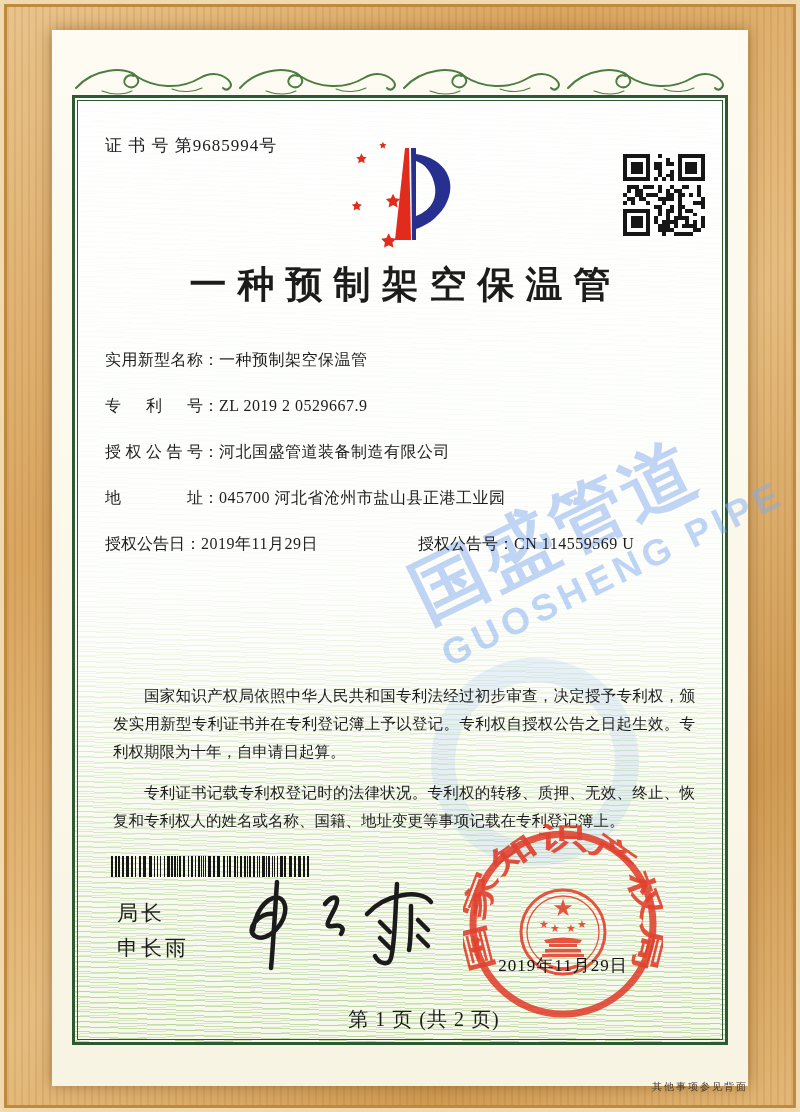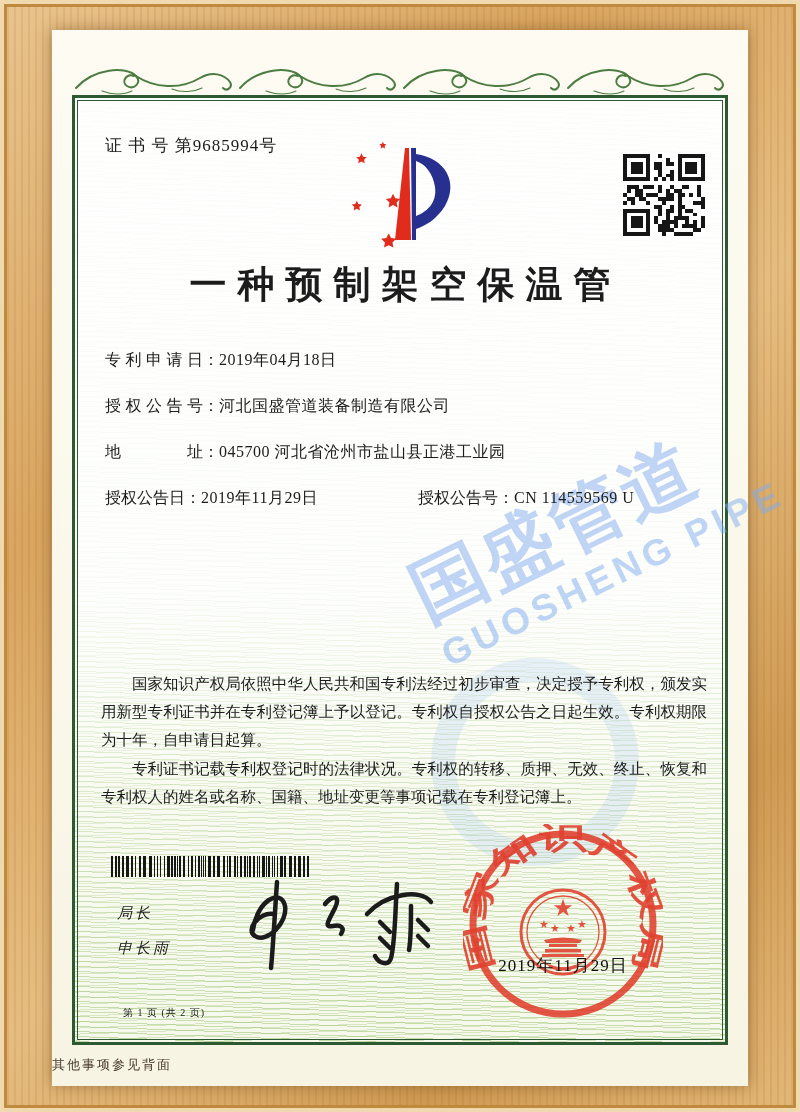--- a/index.html
+++ b/index.html
@@ -55,29 +55,29 @@
   .title{
     position:absolute;left:0;right:0;top:162px;text-align:center;
     font-size:37px;font-weight:bold;letter-spacing:11px;text-indent:11px;
   }
   .fields{position:absolute;left:30px;top:252px;width:600px;font-size:16px;}
   .frow{height:30px;margin-bottom:16px;position:relative;white-space:nowrap;}
   .flabel{display:inline-block;width:98px;text-align:justify;text-align-last:justify;vertical-align:top;}
   .fvalue{letter-spacing:.5px;}
   .pair2{position:absolute;left:313px;top:0;}
   .paragraphs{position:absolute;left:26px;top:572px;width:606px;font-size:15.5px;line-height:1.82;text-align:justify;}
-  .paragraphs p{margin:0;text-indent:2em;}
+  .paragraphs p{margin:12px;text-indent:2em;}
   .barcode{position:absolute;left:36px;top:758px;width:200px;height:21px;}
-  .signer{position:absolute;left:42px;top:798px;font-size:15px;line-height:35px;letter-spacing:3px;font-style:italic;}
+  .signer{position:absolute;left:42px;top:798px;font-size:21px;line-height:35px;letter-spacing:3px;}
   .signature{position:absolute;left:140px;top:772px;width:240px;height:110px;}
   .seal{position:absolute;left:388px;top:726px;width:200px;height:200px;opacity:.92;}
   .seal-date{position:absolute;left:388px;top:856px;width:200px;text-align:center;
     font-size:17px;letter-spacing:1px;color:#111;z-index:4;}
-  .page-info{position:absolute;left:0;right:0;top:908px;text-align:left;font-size:10px;letter-spacing:1px;margin-left:48px;}
-  .back-note{position:absolute;left:0;right:0;top:1026px;text-align:left;font-size:13px;
+  .page-info{position:absolute;left:0;right:0;top:908px;text-align:center;font-size:20px;letter-spacing:1px;margin-left:48px;}
+  .back-note{position:absolute;left:0;right:0;top:1050px;text-align:right;font-size:10px;
     letter-spacing:2px;color:#46382a;}
 </style>
 </head>
 <body>
 
 <div class="wood-frame">
   <div class="paper">
 
     <svg class="ornament-top" viewBox="0 0 656 32">
       <defs>
@@ -339,21 +339,24 @@
             <rect x="14" y="20" width="1" height="1"></rect>
             <rect x="15" y="20" width="1" height="1"></rect>
             <rect x="16" y="20" width="1" height="1"></rect>
             <rect x="17" y="20" width="1" height="1"></rect>
           </svg>
 
         <div class="title">一种预制架空保温管</div>
 
         <div class="fields">
           <div class="frow">
-            <span class="flabel">专利申请日</span><span>：</span><span class="fvalue">2019年04月18日</span>
+            <span class="flabel">实用新型名称</span><span>：</span><span class="fvalue">一种预制架空保温管</span>
+          </div>
+          <div class="frow">
+            <span class="flabel">专利号</span><span>：</span><span class="fvalue">ZL 2019 2 0529667.9</span>
           </div>
           <div class="frow">
             <span class="flabel">授权公告号</span><span>：</span><span class="fvalue">河北国盛管道装备制造有限公司</span>
           </div>
           <div class="frow">
             <span class="flabel">地址</span><span>：</span><span class="fvalue">045700 河北省沧州市盐山县正港工业园</span>
           </div>
           <div class="frow">
             <span>授权公告日</span><span>：</span><span class="fvalue">2019年11月29日</span>
             <span class="pair2">

